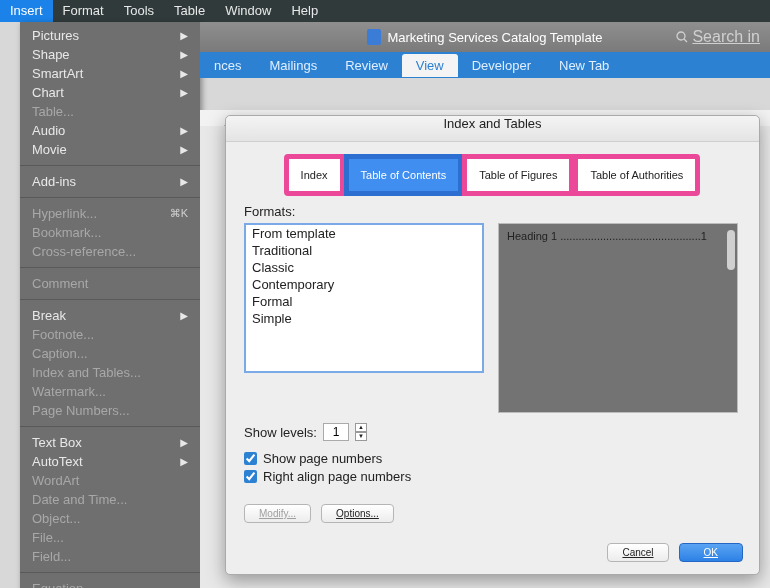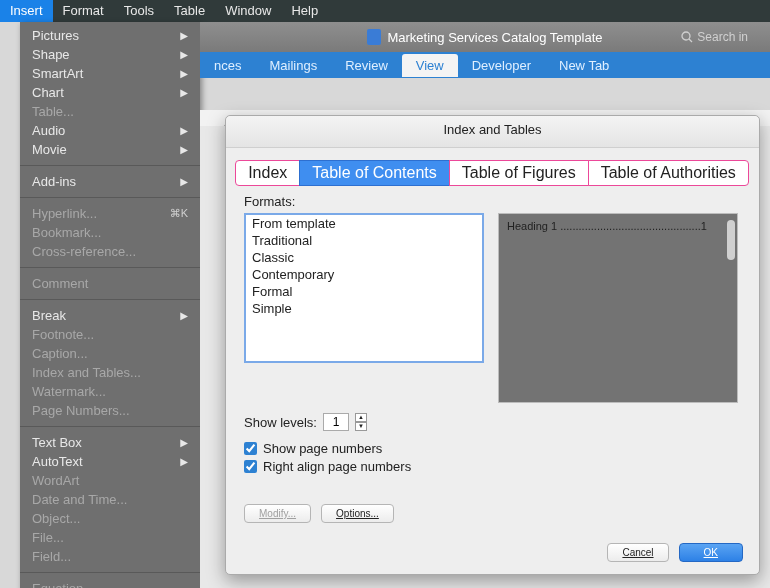--- a/index.html
+++ b/index.html
@@ -15,45 +15,45 @@
 .dropdown .section { padding: 4px 0; }
 .dropdown .sep { height: 1px; background: #595959; margin: 2px 0; }
 .dropdown .ditem { display: flex; align-items: center; justify-content: space-between; padding: 2px 12px; white-space: nowrap; gap: 44px; }
 .dropdown .ditem.disabled { color: #a8a8a8; }
 .dropdown .arrow { font-size: 10px; }
 .dropdown .sc { font-size: 11px; color: #cfcfcf; }
 
 
 .titlebar { position: absolute; left: 200px; top: 22px; right: 0; height: 30px; background: linear-gradient(#8f8f8f,#7a7a7a); display: flex; align-items: center; justify-content: center; color: #fff; font-size: 13px; }
 .titlebar .docicon { width: 14px; height: 16px; background: #3a7cd6; margin-right: 6px; border-radius: 2px; }
-.searchwrap { position: absolute; right: 22px; display: flex; align-items: center; color: #d0d0d0; font-size: 12px; }
+.searchwrap { position: absolute; right: 10px; display: flex; align-items: center; color: #d0d0d0; font-size: 16px; text-decoration: underline; }
 .searchwrap svg { margin-right: 4px; }
 
 
 .ribtabs { position: absolute; left: 200px; top: 52px; right: 0; height: 26px; background: #2d81d2; display: flex; align-items: center; font-size: 13px; color: #dfefff; }
 .ribtabs .rt { padding: 4px 14px; cursor: default; }
 .ribtabs .rt.active { background: #f4f4f4; color: #2d81d2; border-radius: 3px 3px 0 0; }
 
 
 .ribbody { position: absolute; left: 200px; top: 78px; right: 0; height: 48px; background: #f2f2f2; border-bottom: 1px solid #c8c8c8; display: flex; align-items: center; font-size: 12px; color: #555; margin-top: 32px; }
 .ribbody .shape { width: 26px; height: 30px; background: #dedede; border: 1px solid #bbb; margin: 0 6px; }
 .ribbody .magnify { margin-left: 20px; }
 .ribbody .pageopt { margin-left: 16px; }
 .ribbody .pageopt .row { display: flex; align-items: center; }
 .ribbody .pageopt .row .sq { width: 12px; height: 14px; border: 1px solid #999; margin-right: 5px; }
 
 
 .bgarea { position: absolute; left: 200px; top: 126px; right: 0; bottom: 0; background: #e8e8e8; }
 
 
 .dialog { position: absolute; left: 225px; top: 115px; width: 535px; height: 460px; background: #eeeeee; border: 1px solid #aaa; box-shadow: 0 6px 18px rgba(0,0,0,.35); border-radius: 5px; font-size: 13px; color: #222; }
-.dialog .dtitle { text-align: center; padding: 6px 0 10px; background: linear-gradient(#f4f4f4,#e4e4e4); border-bottom: 1px solid #cfcfcf; border-radius: 5px 5px 0 0; }
+.dialog .dtitle { text-align: center; padding: 0 0 10px; background: linear-gradient(#f4f4f4,#e4e4e4); border-bottom: 1px solid #cfcfcf; border-radius: 5px 5px 0 0; }
 
 .tabrow { display: flex; justify-content: center; margin: 12px 0 8px; }
-.tabrow .tab { padding: 3px 12px; border: 1px solid #ec4899; background: #fff; font-size: 16px; margin-left: -1px; cursor: default; }
+.tabrow .tab { padding: 10px 12px; border: 5px solid #ec4899; background: #fff; font-size: 11px; margin-left: -1px; cursor: default; }
 .tabrow .tab:first-child { border-radius: 4px 0 0 4px; }
 .tabrow .tab:last-child { border-radius: 0 4px 4px 0; }
 .tabrow .tab.active { background: #3f8ef0; color: #fff; border-color: #2d6fd0; }
 
 .body { padding: 0 18px; }
 .lbl { font-size: 13px; margin-bottom: 4px; display: block; }
 
 .cols { display: flex; gap: 14px; }
 .listbox { width: 240px; height: 150px; background: #fff; border: 2px solid #7aa9e8; overflow: auto; font-size: 13px; }
 .listbox .opt { padding: 1px 6px; }

